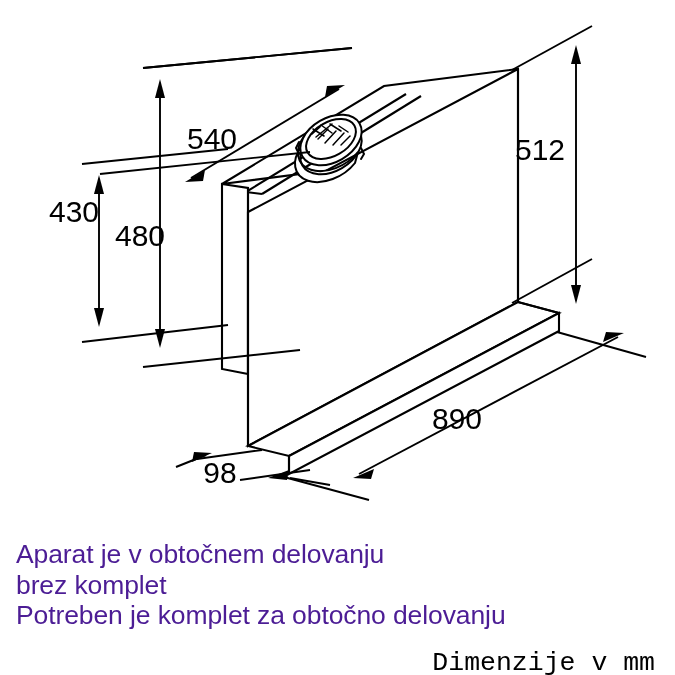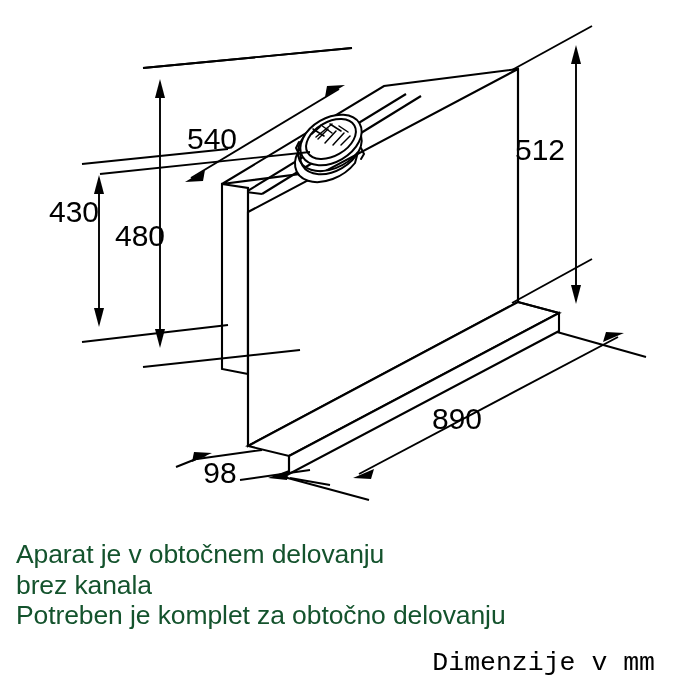--- a/index.html
+++ b/index.html
@@ -82,21 +82,21 @@
   .caption-block {
     position: absolute;
     left: 16px;
     top: 527px;
     width: 645px;
   }
   .caption-line {
     font-family: "Liberation Sans", sans-serif;
     font-size: 26.5px;
     line-height: 30.5px;
-    color: #14532d;
+    color: #4c1d95;
     white-space: nowrap;
     letter-spacing: -0.1px;
   }
   .caption-units {
     font-family: Liberation Mono, monospace;
     font-size: 26.5px;
     color: #000000;
     text-align: right;
     white-space: nowrap;
     margin-top: 17px;
@@ -216,18 +216,18 @@
       <path class="dim-line" d="M 290 466 L 330 473"></path>
       <polygon class="arrow-head" points="212,441 192,450 194,440"></polygon>
       <polygon class="arrow-head" points="268,466 289,458 287,468"></polygon>
       <text class="dim-text" x="220" y="471" text-anchor="middle">98</text>
     </g>
 
   </svg>
 
   <div class="caption-block">
     <div class="caption-line">Aparat je v obtočnem delovanju</div>
-    <div class="caption-line">brez kanala</div>
+    <div class="caption-line">brez komplet</div>
     <div class="caption-line">Potreben je komplet za obtočno delovanju</div>
     <div class="caption-units">Dimenzije v mm</div>
   </div>
 
 </div>
 
 </body></html>

